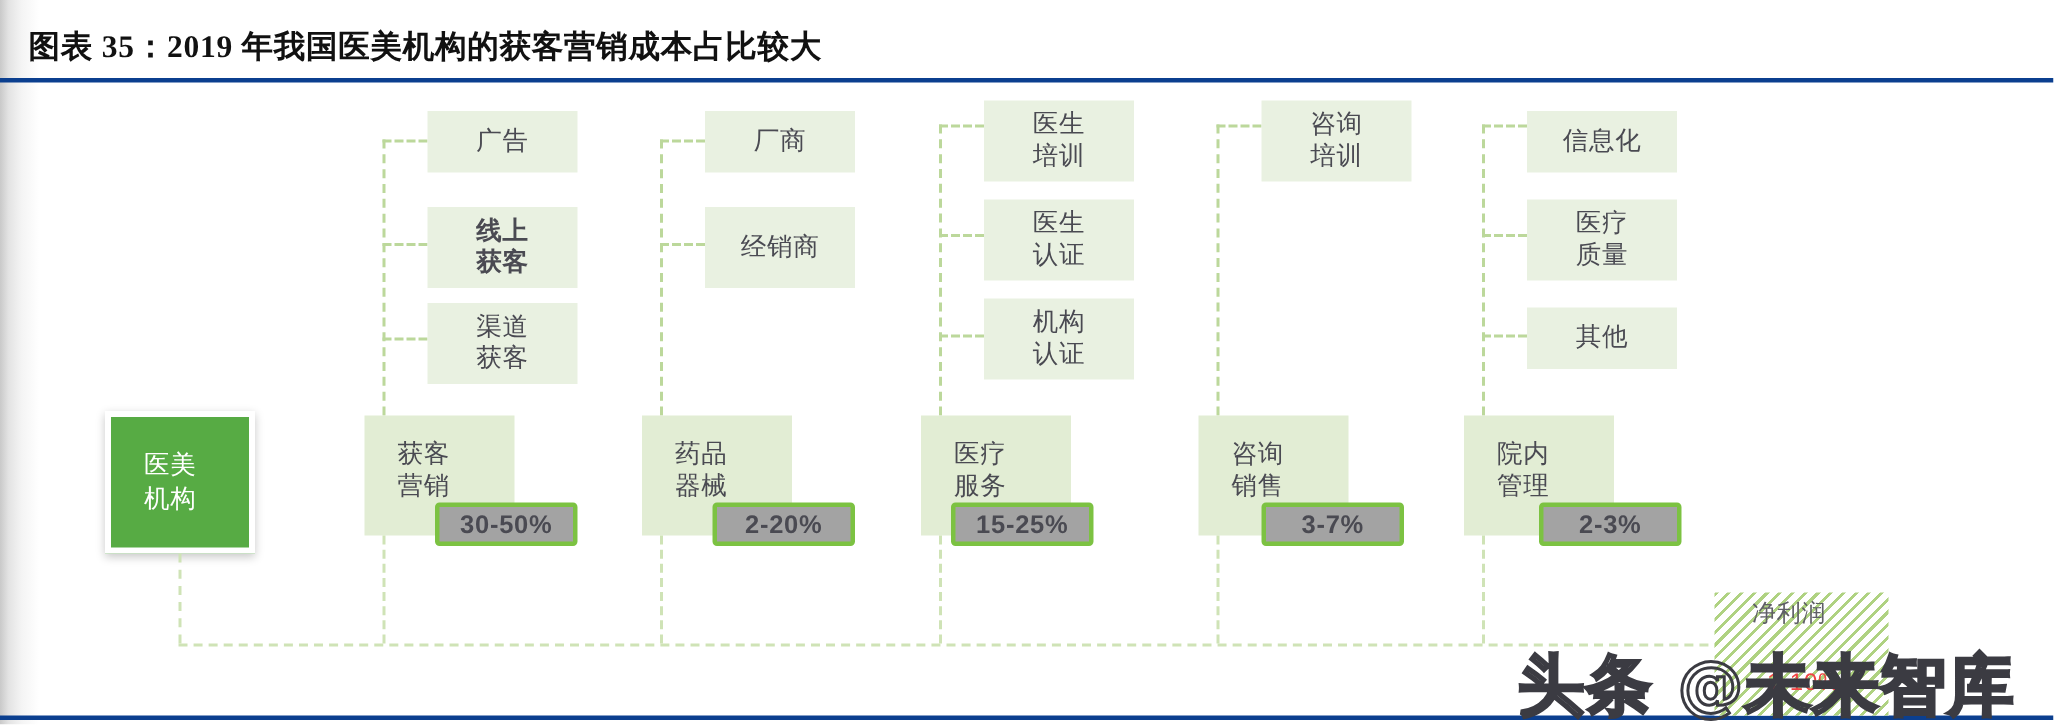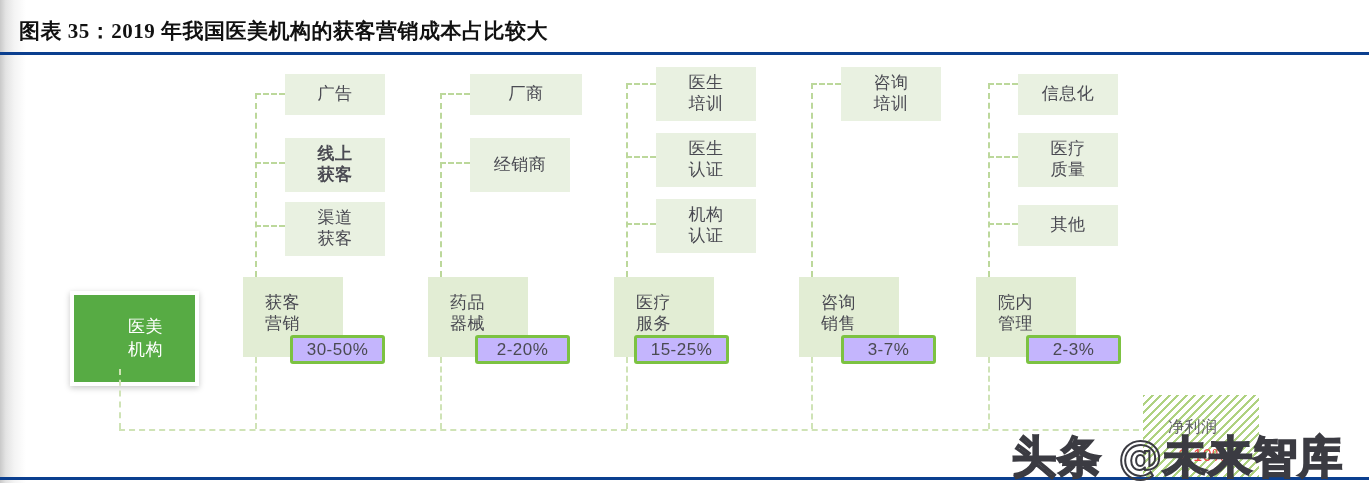--- a/index.html
+++ b/index.html
@@ -94,27 +94,28 @@
     letter-spacing:0.5px;
     display:flex; flex-direction:column;
     align-items:flex-start; justify-content:center;
     padding-left:22px;
   }
 
   
   .pct{
     position:absolute;
     box-sizing:border-box;
-    background:#c4b5fd;
+    background:#a3a3a3;
     border:3px solid #7cc242;
     border-radius:3px;
     color:#4a4a52;
     font-size:17px;
     display:flex; align-items:center; justify-content:center;
     letter-spacing:0.5px;
+    font-weight:bold;
   }
 
   
   .hatched{
     position:absolute;
     box-sizing:border-box;
     background-color:#ffffff;
     background-image:repeating-linear-gradient(135deg,
         #a9cf77 0px, #a9cf77 2px,
         #ffffff 2px, #ffffff 6px);
@@ -181,21 +182,21 @@
     <span>营销</span>
   </div>
   <div class="pct" style="left:290px; top:280px; width:95px; height:29px;">30-50%</div>
 
   <div class="vline vline-soft" style="left:255px; top:302px; height:72px;"></div>
 
   <div class="vline" style="left:440px; top:38px; height:184px;"></div>
   <div class="hline" style="left:440px; top:38px; width:30px;"></div>
   <div class="hline" style="left:440px; top:107px; width:30px;"></div>
 
-  <div class="node child" style="left:470px; top:19px; width:112px; height:41px;">
+  <div class="node child" style="left:470px; top:19px; width:100px; height:41px;">
     <span>厂商</span>
   </div>
   <div class="node child" style="left:470px; top:83px; width:100px; height:54px;">
     <span>经销商</span>
   </div>
 
   <div class="node parent" style="left:428px; top:222px; width:100px; height:80px;">
     <span>药品</span>
     <span>器械</span>
   </div>
@@ -262,27 +263,27 @@
     <span>管理</span>
   </div>
 
   <div class="node child" style="left:1018px; top:150px; width:100px; height:41px;">
     <span>其他</span>
   </div>
   <div class="pct" style="left:1026px; top:280px; width:95px; height:29px;">2-3%</div>
 
   <div class="vline vline-soft" style="left:988px; top:302px; height:72px;"></div>
 
-  <div class="root" style="left:70px; top:236px; width:129px; height:95px;align-items:center;">
+  <div class="root" style="left:70px; top:219px; width:100px; height:95px;">
     <span>医美</span>
     <span>机构</span>
   </div>
   <div class="vline vline-soft" style="left:119px; top:314px; height:60px;"></div>
 
   <div class="hline hline-soft" style="left:119px; top:374px; width:1030px;"></div>
 
   <div class="hatched" style="left:1143px; top:340px; width:116px; height:82px;"></div>
-  <div class="hatched-label" style="left:1168px; top:362px;">净利润</div>
+  <div class="hatched-label" style="left:1168px; top:344px;">净利润</div>
   <div class="hatched-pct" style="left:1178px; top:392px;">1-10%</div>
 
 </div>
 
 <div class="watermark">头条 @未来智库</div>
 
 </body></html>

